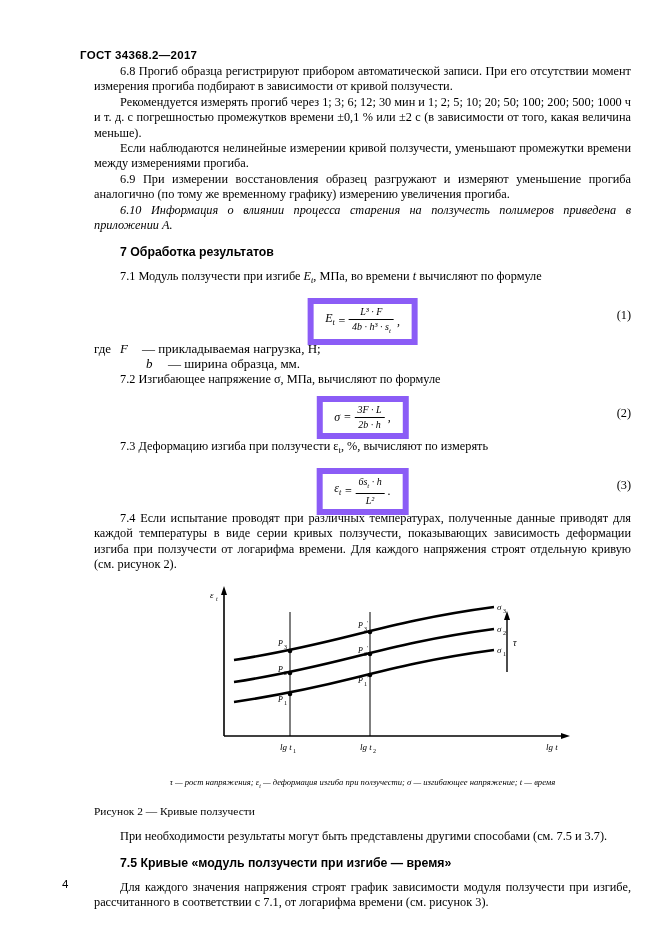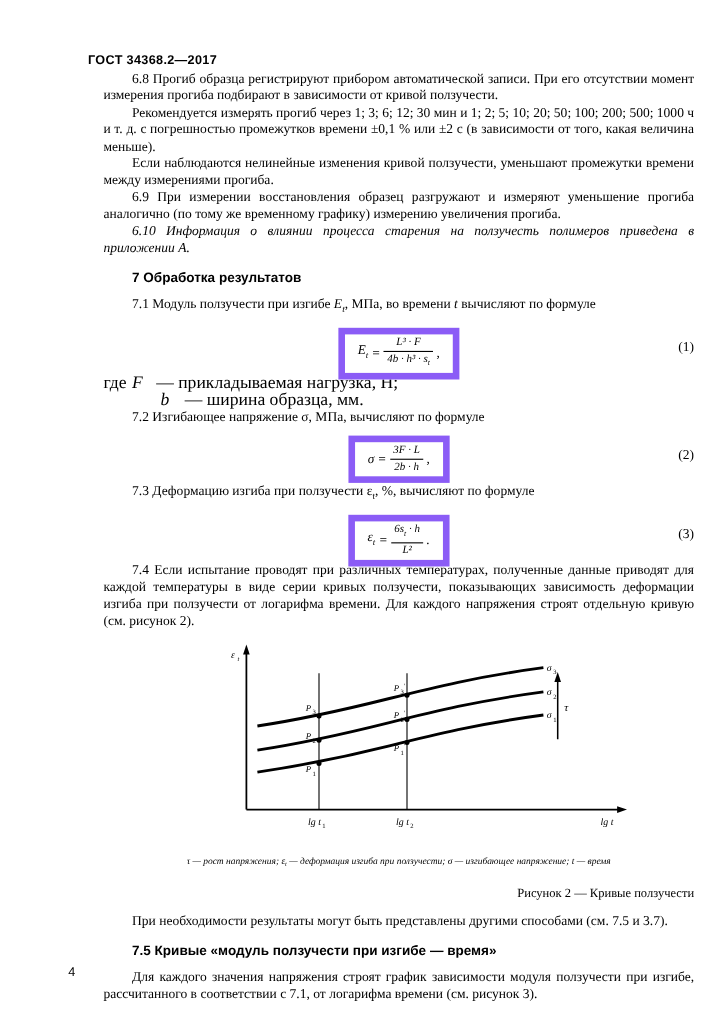--- a/index.html
+++ b/index.html
@@ -89,42 +89,42 @@
   .frac .den { display:block; padding: 1px 3px 0 3px;}
   .eqline {
     font-style: italic;
     font-size: 12px;
     vertical-align: middle;
   }
   sub { font-size: 0.68em; }
 
   .where-table {
     margin-left: 26px;
-    font-size: 16px;
+    font-size: 13px;
     line-height: 15.4px;
   }
   .where-table .ln { display: block; }
   .where-table .lbl { display:inline-block; width: 22px; font-style: italic;}
 
   
   .figure {
     position: relative;
     width: 537px;
     height: 185px;
     margin: 12px 0 0 0;
   }
   .fig-caption-legend {
     font-size: 8.6px;
     text-align: center;
     margin-top: 6px;
     font-style: italic;
   }
   .fig-caption {
     font-size: 11.4px;
-    text-align: right;
+    text-align: left;
     margin-top: 9px;
   }
   .page-number {
     position: absolute;
     left: 62px;
     top: 878px;
     font-family: "Liberation Sans", sans-serif;
     font-size: 11.5px;
   }
 </style>
@@ -132,21 +132,21 @@
 <body>
 
 <div class="page">
 
   <div class="header">ГОСТ 34368.2—2017</div>
 
   <div class="content">
 
     <p>6.8 Прогиб образца регистрируют прибором автоматической записи. При его отсутствии момент измерения прогиба подбирают в зависимости от кривой ползучести.</p>
     <p>Рекомендуется измерять прогиб через 1; 3; 6; 12; 30 мин и 1; 2; 5; 10; 20; 50; 100; 200; 500; 1000 ч и т. д. с погрешностью промежутков времени ±0,1 % или ±2 с (в зависимости от того, какая величина меньше).</p>
-    <p>Если наблюдаются нелинейные изменения кривой ползучести, уменьшают промежутки времени между измерениями прогиба.</p>
+    <p>Если наблюдаются нелинейные измерении кривой ползучести, уменьшают промежутки времени между измерениями прогиба.</p>
     <p>6.9 При измерении восстановления образец разгружают и измеряют уменьшение прогиба аналогично (по тому же временному графику) измерению увеличения прогиба.</p>
     <p class="italic">6.10 Информация о влиянии процесса старения на ползучесть полимеров приведена в приложении А.</p>
 
     <div class="sec-title">7 Обработка результатов</div>
 
     <p><span>7.1 Модуль ползучести при изгибе </span><span class="italic">E</span><sub class="italic">t</sub><span>, МПа, во времени </span><span class="italic">t</span><span> вычисляют по формуле</span></p>
 
     <div class="formula-row">
       <div class="formula-box">
         <span class="eqline"><span>E</span><sub>t</sub></span>
@@ -173,21 +173,21 @@
         <span class="eqline">=</span>
         <span class="frac">
           <span class="num">3F · L</span>
           <span class="den">2b · h</span>
         </span>
         <span class="eqline">,</span>
       </div>
       <div class="formula-num">(2)</div>
     </div>
 
-    <p><span>7.3 Деформацию изгиба при ползучести ε</span><sub>t</sub><span>, %, вычисляют по формуле</span></p>
+    <p><span>7.3 Деформацию изгиба при ползучести ε</span><sub>t</sub><span>, %, вычисляют по измерять</span></p>
 
     <div class="formula-row">
       <div class="formula-box">
         <span class="eqline"><span>ε</span><sub>t</sub></span>
         <span class="eqline">=</span>
         <span class="frac">
           <span class="num"><span>6s</span><sub>t</sub><span> · h</span></span>
           <span class="den">L²</span>
         </span>
         <span class="eqline">.</span>

